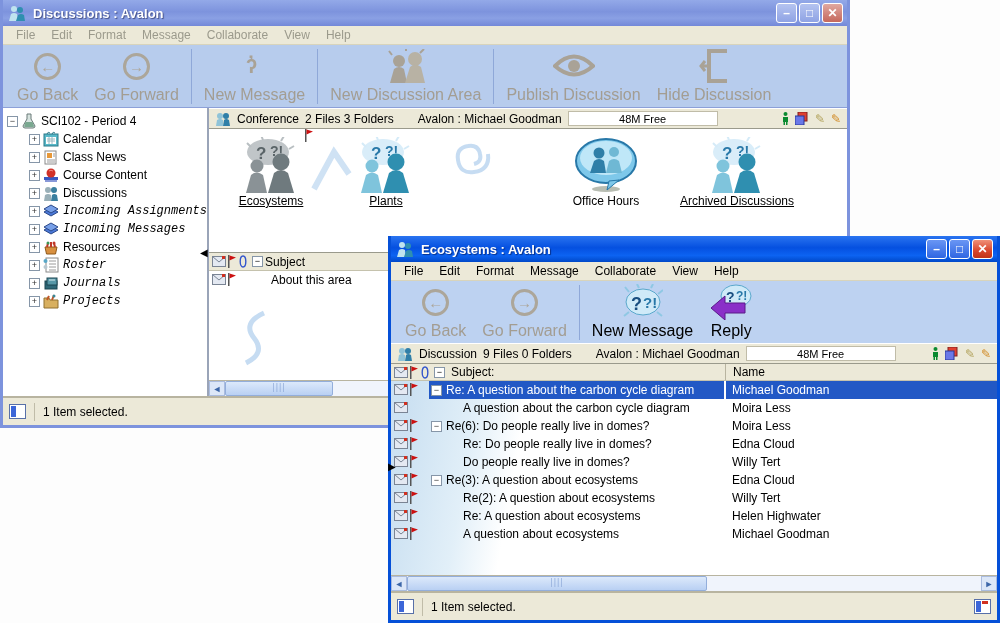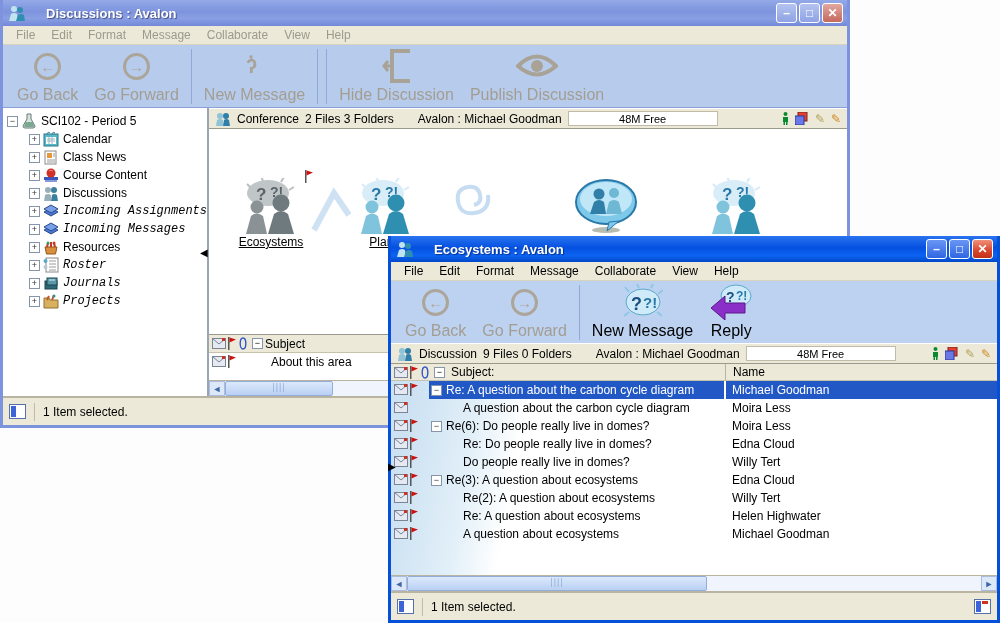--- a/index.html
+++ b/index.html
@@ -4,21 +4,21 @@
 <style>
   * { margin:0; padding:0; box-sizing:border-box; }
   html,body { width:1000px; height:623px; background:#fff; overflow:hidden;
               font-family:"Liberation Sans", sans-serif; }
   .desktop { position:relative; width:1000px; height:623px; background:#fdfdfd; }
 
   
   .win { position:absolute; display:flex; flex-direction:column; }
   .win.inactive { border:3px solid #7d93dd; border-top:none; }
   .win.active   { border:3px solid #0550d8; border-top:none; }
-  .titlebar { height:26px; display:flex; align-items:center; padding:0 4px 0 5px; gap:20px; flex:none; }
+  .titlebar { height:26px; display:flex; align-items:center; padding:0 4px 0 5px; gap:7px; flex:none; }
   .win.inactive .titlebar { background:linear-gradient(#93a9e8,#7d93dd 45%,#8aa0e4 70%,#7388d8); }
   .win.active   .titlebar { background:linear-gradient(#2a74f0,#0550e0 45%,#0c63f2 75%,#0048c8); }
   .title-text { color:#fff; font-weight:bold; font-size:13px; text-shadow:1px 1px 1px rgba(0,0,40,.5);
                 flex:1; white-space:nowrap; overflow:hidden; }
   .winbtns { display:flex; gap:2px; }
   .winbtn { width:21px; height:20px; border:1px solid #fff; border-radius:3px; color:#fff;
             font-size:12px; line-height:18px; text-align:center; font-weight:bold; }
   .win.active .winbtn.min,.win.active .winbtn.max { background:linear-gradient(#6a96f4,#2f66e2); }
   .win.active .winbtn.close { background:linear-gradient(#f09078,#d8452c 60%,#c03318); }
   .win.inactive .winbtn.min,.win.inactive .winbtn.max { background:linear-gradient(#b4c3f0,#8fa3e4); }
@@ -52,21 +52,21 @@
   
   #backWin { left:0; top:0; width:850px; height:428px; }
   #backWin .content { flex:1; display:flex; min-height:0; background:#fff; border-top:1px solid #8ca0d8; }
   .treepane { width:206px; border-right:2px solid #9aa4b8; background:#fff; position:relative;
               padding-top:4px; overflow:hidden; }
   .treerow { height:18px; display:flex; align-items:center; font-size:12px; white-space:nowrap; }
   .treerow .expbox { width:11px; height:11px; border:1px solid #8696a8; background:#fff; flex:none;
                      font-size:9px; line-height:9px; text-align:center; color:#333; }
   .treerow .ticon { width:17px; height:16px; margin:0 3px; flex:none; }
   .treerow.italic .tlbl { font-style:italic;font-family:Liberation Mono, monospace; }
-  .rightpane { flex:1; display:flex; flex-direction:column; min-width:0; position:relative;gap:41px; }
+  .rightpane { flex:1; display:flex; flex-direction:column; min-width:0; position:relative; }
   .canvas { height:123px; background:#fff; position:relative; flex:none; overflow:hidden; }
   .canvas-item { position:absolute; width:140px; text-align:center; }
   .canvas-item .cicon { height:62px; display:flex; justify-content:center; align-items:flex-end; position:relative; }
   .canvas-item .clabel { font-size:12px; margin-top:1px; }
   .canvas-item .clabel.u { text-decoration:underline; }
   .cornerflag { position:absolute; }
   .listpane { flex:1; background:#fff; border-top:1px solid #9a9a8c; display:flex; flex-direction:column;
               position:relative; overflow:hidden; }
   .listheader { height:18px; background:#ece9d8; border-bottom:1px solid #c5c2ad; position:relative;
                 font-size:12px; flex:none; }
@@ -160,51 +160,63 @@
         <div class="tsep"></div>
         <div class="tbtn disabled">
           <div class="ticn">
             <svg width="26" height="30" viewBox="0 0 26 30">
               <text x="4" y="22" font-size="20" font-weight="bold" fill="#a9a296" font-family="Liberation Sans,sans-serif">ʔ̓</text>
             </svg>
           </div>
           <span class="tlabel">New Message</span>
         </div>
         <div class="tsep"></div>
+        <div class="tbtn disabled">
+          <div class="ticn">
+            <svg width="40" height="34" viewBox="0 0 40 34">
+              <circle cx="13" cy="12" r="6" fill="#a9a296"></circle>
+              <path d="M4 34 L8 20 Q13 16 18 20 L21 34 Z" fill="#a9a296"></path>
+              <circle cx="29" cy="10" r="7" fill="#b8b2a4"></circle>
+              <path d="M19 34 L24 18 Q29 13 35 18 L39 34 Z" fill="#b8b2a4"></path>
+              <path d="M6 6 l-3 -4 M20 2 l0 -4 M34 4 l4 -4" stroke="#a9a296" stroke-width="2"></path>
+            </svg>
+          </div>
+          <span class="tlabel">New Discussion Area</span>
+        </div>
         <div class="tsep"></div>
+        <div class="tbtn disabled">
+          <div class="ticn">
+            <svg width="42" height="26" viewBox="0 0 42 26">
+              <path d="M2 13 Q21 -6 40 13 Q21 30 2 13 Z" fill="none" stroke="#a9a296" stroke-width="4"></path>
+              <circle cx="21" cy="13" r="6" fill="#a9a296"></circle>
+            </svg>
+          </div>
+          <span class="tlabel">Publish Discussion</span>
+        </div>
         <div class="tbtn disabled">
           <div class="ticn">
             <svg width="30" height="34" viewBox="0 0 30 34">
               <path d="M28 2 L10 2 L10 32 L28 32" fill="none" stroke="#a9a296" stroke-width="4"></path>
               <path d="M12 17 L2 17 M6 12 L2 17 L6 22" stroke="#a9a296" stroke-width="3" fill="none"></path>
             </svg>
           </div>
           <span class="tlabel">Hide Discussion</span>
-        </div>
-        <div class="tbtn disabled">
-          <div class="ticn">
-            <svg width="42" height="26" viewBox="0 0 42 26">
-              <path d="M2 13 Q21 -6 40 13 Q21 30 2 13 Z" fill="none" stroke="#a9a296" stroke-width="4"></path>
-              <circle cx="21" cy="13" r="6" fill="#a9a296"></circle>
-            </svg>
-          </div>
-          <span class="tlabel">Publish Discussion</span>
         </div>
       </div>
     <div class="content">
       <div class="treepane">
           <div class="treerow" style="padding-left: 4px;">
             <span class="expbox">−</span>
             <span class="ticon">
               <svg width="16" height="16" viewBox="0 0 16 16">
                 <path d="M6 1 L10 1 L10 6 L14 13 Q14 15 12 15 L4 15 Q2 15 2 13 L6 6 Z" fill="#d8e4e0" stroke="#6a7a78"></path>
                 <path d="M4.5 9 L11.5 9 L13 13 Q13 14 12 14 L4 14 Q3 14 3.2 13 Z" fill="#7aa890"></path>
               </svg>
             </span>
-            <span class="tlbl">SCI102 - Period 5</span>
+            <span class="tlbl">SCI102 - Period 4</span>
           </div>
           <div class="treerow" style="padding-left: 26px;">
             <span class="expbox">+</span>
             <span class="ticon">
               <svg width="16" height="16" viewBox="0 0 16 16">
                 <rect x="1" y="3" width="14" height="12" fill="#58b8c8" stroke="#2a7888"></rect>
                 <rect x="3" y="6" width="10" height="7" fill="#fff"></rect>
                 <path d="M4 8 h8 M4 10 h8 M6 6 v7 M9 6 v7" stroke="#9ab8c0"></path>
                 <path d="M4 3 q1 -3 3 -1 M9 3 q1 -3 3 -1" stroke="#2a7888" fill="none"></path>
               </svg>

